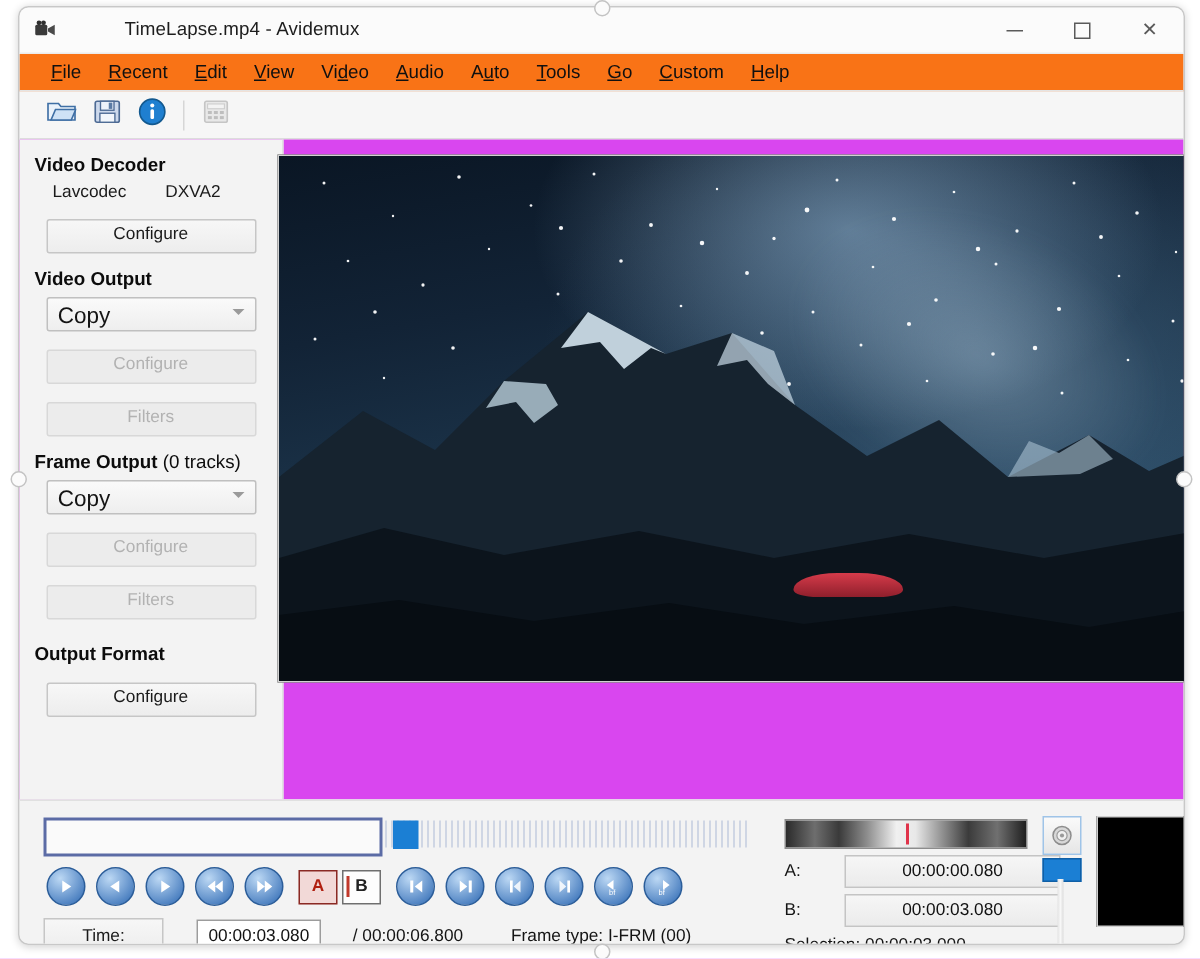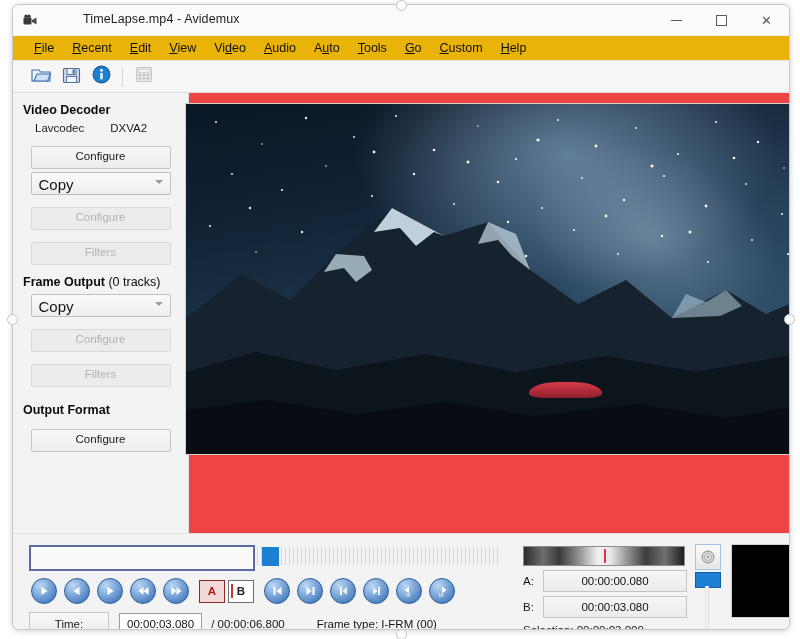--- a/index.html
+++ b/index.html
@@ -18,33 +18,33 @@
   .app-icon{width:14px;height:13px;position:relative;}
   .title-text{font-size:12.5px;color:#1d1d1d;letter-spacing:.1px;white-space:nowrap;margin-left:40px;}
   .wbtns{position:absolute;right:0;top:0;display:flex;height:30px;}
   .wbtn{width:45px;height:30px;display:flex;align-items:center;justify-content:center;
         color:#555;font-size:12px;}
   .wb-min{width:11px;height:1px;background:#5a5a5a;display:block;}
   .wb-max{width:9px;height:9px;border:1px solid #5a5a5a;display:block;}
   .wb-close{font-size:13px;line-height:1;color:#5a5a5a;font-family:"DejaVu Sans",sans-serif;}
 
   
-  .menubar{height:24px;background:#eab308;display:flex;align-items:center;
+  .menubar{height:24px;background:#f97316;display:flex;align-items:center;
            padding-left:12px;border-bottom:1px solid #e4e4e4;}
   .menu-item{font-size:12.5px;color:#101010;padding:2px 9px;white-space:nowrap;cursor:default;}
   .menu-item u{text-decoration:underline;}
 
   
   .toolbar{height:31px;background:#f6f6f6;border-bottom:1px solid #dcdcdc;
            display:flex;align-items:center;padding-left:14px;gap:2px;}
   .tb-sep{width:1px;height:20px;background:#d6d6d6;margin:0 5px;}
   .tbbtn{width:28px;height:26px;display:flex;align-items:center;justify-content:center;border-radius:2px;}
 
   
-  .content{position:relative;height:440px;background:#ef4444;}
+  .content{position:relative;height:440px;background:#d946ef;}
   .sidebar{position:absolute;left:0;top:0;width:175px;height:440px;
            background:#f3f3f3;border-right:1px solid #e1e1e1;}
   .sec-title{font-size:12.5px;font-weight:bold;color:#0c0c0c;margin:10px 0 5px 10px;}
   .sec-title .sub{font-weight:normal;}
   .codecrow{display:flex;font-size:11.5px;color:#1a1a1a;margin:4px 0 8px 22px;gap:26px;}
 
   .btn{display:block;width:138px;height:21px;margin:12px auto 3px auto;
        background:linear-gradient(#f7f7f7,#ededed);border:1px solid #c6c6c6;border-radius:2px;
        font-size:11.5px;color:#1a1a1a;line-height:19px;text-align:center;cursor:default;}
   .btn.disabled{color:#b2b2b2;background:#ececec;border-color:#d8d8d8;}
@@ -98,41 +98,41 @@
       background:radial-gradient(circle at 34% 28%,#bcd8f4,#4a7fc0 78%,#2d5d99);
       border:1px solid #2b5d99;display:flex;align-items:center;justify-content:center;}
   .pb svg{display:block;}
   .abwrap{display:flex;gap:3px;align-items:center;margin:0 3px;}
   .abbtn{width:24px;height:21px;border:1px solid #6f6f6f;background:#fdfdfd;
          display:flex;align-items:center;justify-content:center;
          font-size:11.5px;font-weight:bold;color:#222;position:relative;}
   .abbtn.on{background:#f2d9d7;border-color:#8a2a24;color:#b01f10;}
   .abbtn .tick{position:absolute;left:2px;top:3px;width:2px;height:14px;background:#c1392b;}
 
-  .statusbar{position:absolute;left:16px;top:78px;display:flex;align-items:center;gap:0;}
+  .statusbar{position:absolute;left:16px;top:78px;display:flex;align-items:center;gap:12px;}
   .st-time-lbl{width:78px;height:21px;background:linear-gradient(#f7f7f7,#ededed);
                border:1px solid #c6c6c6;font-size:11.5px;color:#1a1a1a;
                display:flex;align-items:center;justify-content:center;}
   .st-time-val{margin-left:10px;height:19px;padding:0 7px;background:#fff;border:1px solid #9c9c9c;
                font-size:11.5px;color:#111;display:flex;align-items:center;}
   .st-total{margin-left:9px;font-size:11.5px;color:#141414;}
-  .st-ftype{margin-left:32px;font-size:11.5px;color:#141414;}
+  .st-ftype{margin-left:20px;font-size:11.5px;color:#141414;}
 
   
   .rpanel{position:absolute;left:500px;top:6px;width:280px;height:110px;}
   .navstrip{position:absolute;left:10px;top:6px;width:160px;height:18px;
             background:linear-gradient(90deg,#2b2b2b 0%,#6e6e6e 12%,#3a3a3a 22%,#8f8f8f 34%,
                        #f0f0f0 46%,#e8e8e8 54%,#8a8a8a 66%,#3b3b3b 76%,#707070 88%,#1f1f1f 100%);
             border:1px solid #8c8c8c;}
   .navmark{position:absolute;left:50%;top:2px;width:2px;height:14px;background:#e0334a;}
   .abfield{position:absolute;display:flex;align-items:center;}
   .ab-lbl{width:20px;font-size:11.5px;color:#141414;}
   .ab-box{width:142px;height:20px;background:linear-gradient(#f6f6f6,#ebebeb);
           border:1px solid #c4c4c4;font-size:11.5px;color:#111;
-          display:flex;align-items:center;justify-content:center;}
+          display:flex;align-items:center;justify-content:center;margin-left:20px;}
   .sel-txt{position:absolute;left:10px;top:84px;font-size:11.5px;color:#141414;}
 
   .volwrap{position:absolute;left:182px;top:4px;width:26px;height:100px;}
   .volicon{position:absolute;left:0;top:0;width:24px;height:24px;
            background:linear-gradient(#fafafa,#e6e6e6);border:1px solid #9fc4e8;
            display:flex;align-items:center;justify-content:center;}
   .volhandle{position:absolute;left:0;top:28px;width:24px;height:14px;background:#1b7fd4;
              border:1px solid #0f5fa6;}
   .voltrack{position:absolute;left:10px;top:42px;width:4px;height:58px;
             background:linear-gradient(90deg,#e3e3e3,#f7f7f7,#dcdcdc);}
@@ -239,20 +239,21 @@
 
     <div class="sidebar">
 
       <div class="sec-title">Video Decoder</div>
       <div class="codecrow">
         <span>Lavcodec</span>
         <span>DXVA2</span>
       </div>
       <div class="btn">Configure</div>
 
+      <div class="sec-title">Video Output</div>
       <div class="combo">
         <span class="cval">Copy</span>
         <span class="carr"></span>
       </div>
       <div class="btn disabled">Configure</div>
       <div class="btn disabled">Filters</div>
 
       <div class="sec-title">
         <span>Frame Output</span>
         <span class="sub">(0 tracks)</span>

